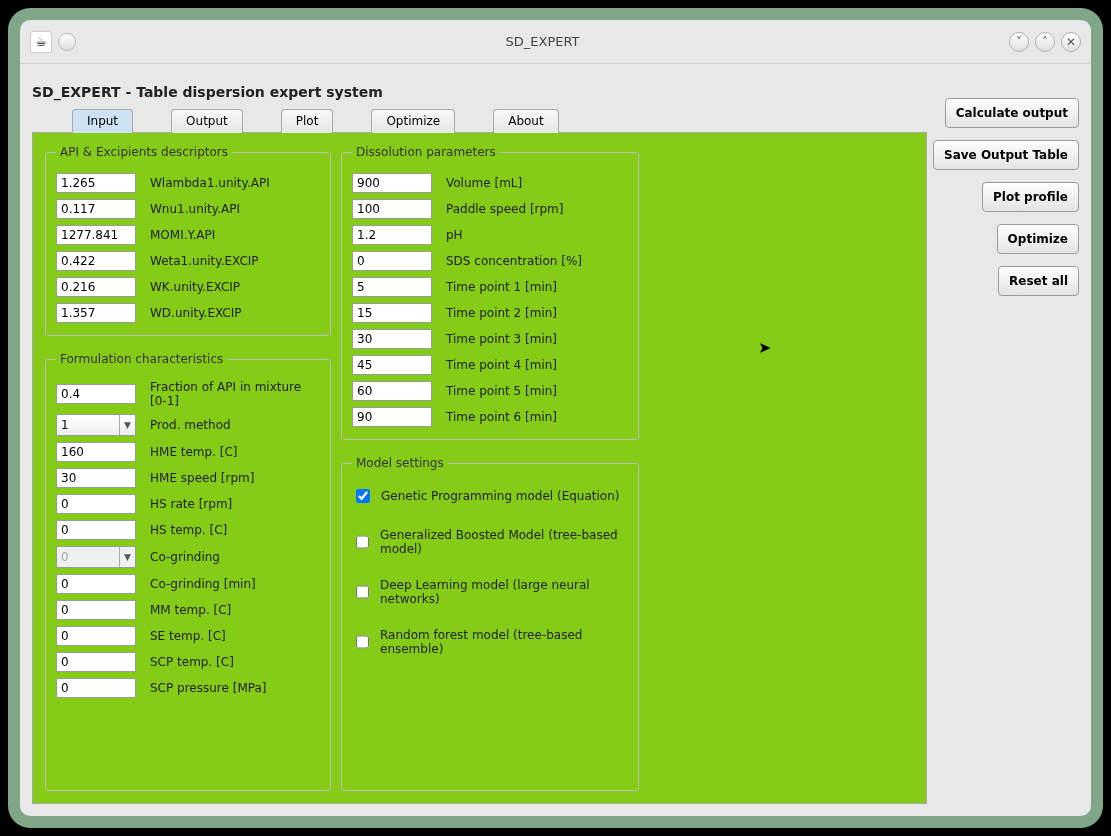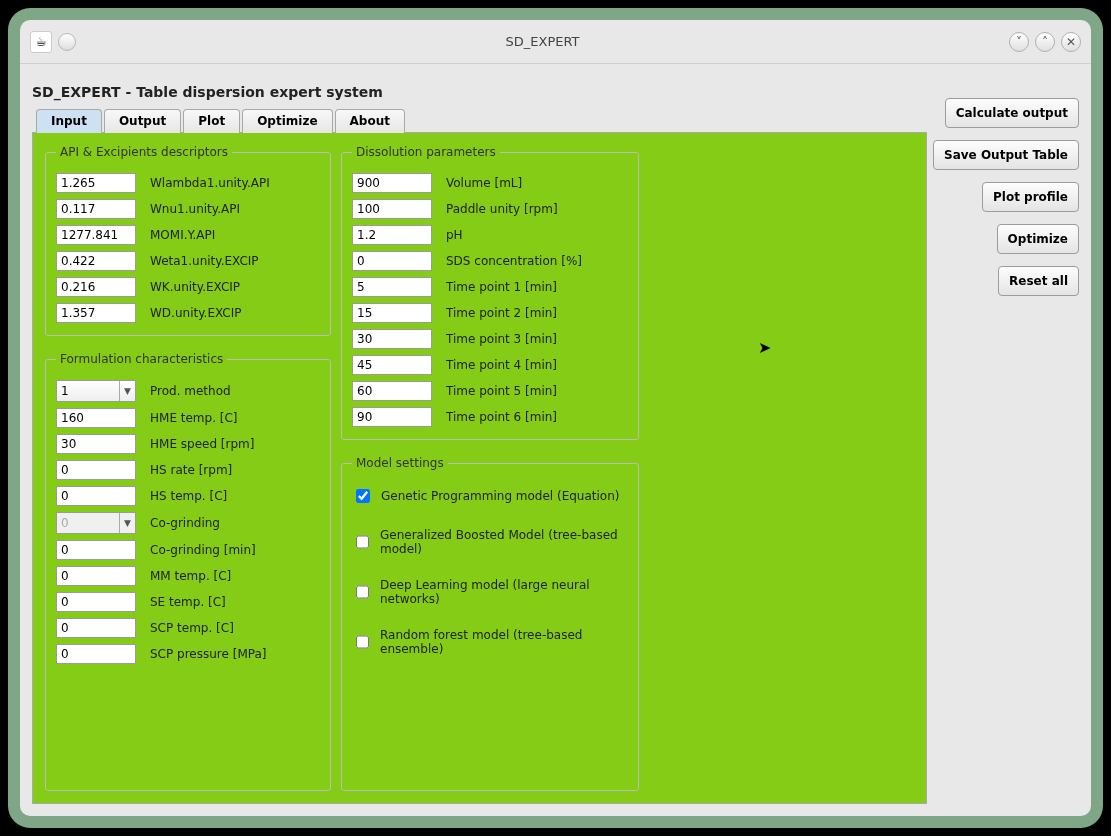--- a/index.html
+++ b/index.html
@@ -82,26 +82,27 @@
     display: flex;
     gap: 2px;
     padding-left: 4px;
     position: relative;
     top: 1px;
     z-index: 2;
   }
   .tab {
     padding: 4px 14px;
     font-size: 12px;
-    font-weight: bold;
+    font-weight: normal;
     background: linear-gradient(#f8f8f8,#e6e6e6);
     border: 1px solid #a8a8a8;
     border-bottom: none;
     border-radius: 4px 4px 0 0;
     cursor: pointer;
+    margin-left: 36px;
   }
   .tab.active {
     background: #cde1f3;
     border-bottom: 1px solid #cde1f3;
     position: relative;
     z-index: 3;
   }
   .tabpanel {
     border: 1px solid #a8a8a8;
     background: #84cc16;
@@ -260,20 +261,24 @@
                   <div class="row">
                     <input type="text" value="1.357" style="">
                     <label>WD.unity.EXCIP</label>
                   </div>
                 </div>
             </fieldset>
             <fieldset class="groupbox tall">
               <legend class="group-title">Formulation characteristics</legend>
               <div id="form-rows">
                   <div class="row">
+                    <input type="text" value="0.4" style="">
+                    <label>Fraction of API in mixture [0-1]</label>
+                  </div>
+                  <div class="row">
                     <div class="combo">
                       <span class="combo-val">1</span>
                       <span class="combo-arrow">▼</span>
                     </div>
                     <label>Prod. method</label>
                   </div>
                   <div class="row">
                     <input type="text" value="160" style="">
                     <label>HME temp. [C]</label>
                   </div>
@@ -323,21 +328,21 @@
           <div class="col col-mid">
             <fieldset class="groupbox">
               <legend class="group-title">Dissolution parameters</legend>
               <div id="diss-rows">
                   <div class="row">
                     <input type="text" value="900" style="">
                     <label>Volume [mL]</label>
                   </div>
                   <div class="row">
                     <input type="text" value="100" style="">
-                    <label>Paddle unity [rpm]</label>
+                    <label>Paddle speed [rpm]</label>
                   </div>
                   <div class="row">
                     <input type="text" value="1.2" style="">
                     <label>pH</label>
                   </div>
                   <div class="row">
                     <input type="text" value="0" style="">
                     <label>SDS concentration [%]</label>
                   </div>
                   <div class="row">

